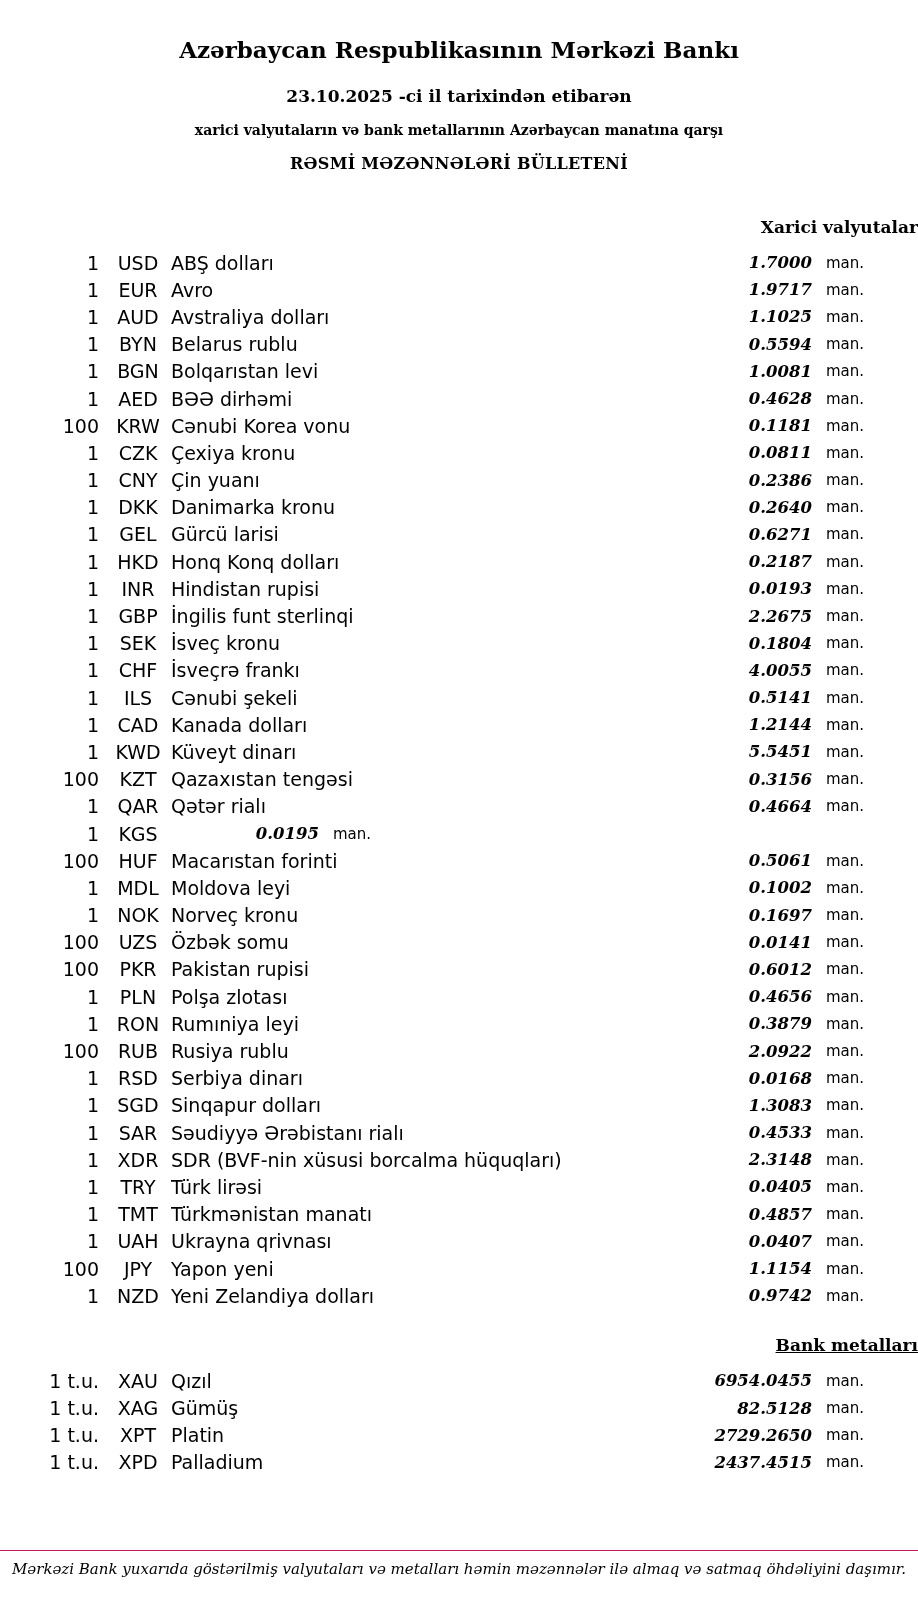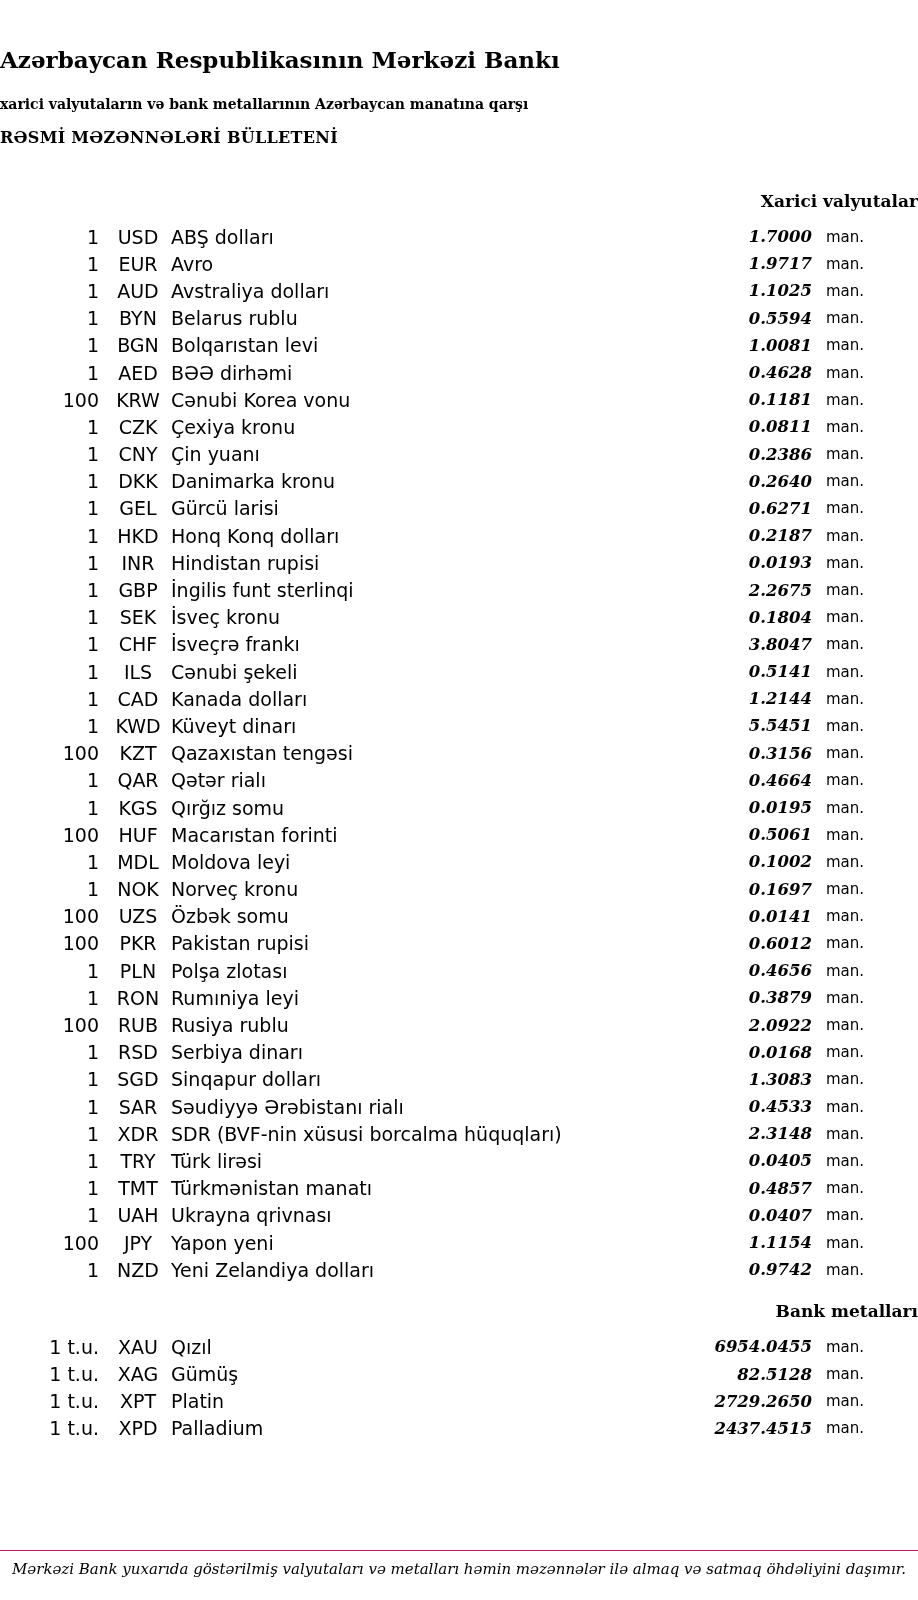--- a/index.html
+++ b/index.html
@@ -7,37 +7,37 @@
   body {
     width: 918px;
     height: 1600px;
     position: relative;
     margin: 0 auto;
     font-family: "DejaVu Sans", "Liberation Sans", sans-serif;
     color: #000000;
     overflow: hidden;
   }
   .doc-header {
-    text-align: left;
-    padding-top: 46px;
+    text-align: center;
+    padding-top: 36px;
     font-family: "DejaVu Serif", "Liberation Serif", serif;
     font-weight: bold;
   }
   .bank-name { font-size: 23px; margin-bottom: 23px; }
   .date-line { font-size: 17px; margin-bottom: 16px; }
   .subject-line { font-size: 14px; margin-bottom: 16px; }
   .bulletin-title { font-size: 16px; letter-spacing: 0.3px; }
   .section-title {
     text-align: right;
     font-family: "DejaVu Serif", "Liberation Serif", serif;
     font-weight: bold;
     font-size: 17px;
   }
   #currencies .section-title { margin-top: 44px; margin-bottom: 12px; }
-  #metals .section-title { margin-top: 18px; margin-bottom: 12px; }
+  #metals .section-title { margin-top: 26px; margin-bottom: 12px; text-decoration: underline; }
   .rate-row {
     display: flex;
     align-items: center;
     height: 27.2px;
     font-size: 19px;
     padding-right: 44px;
   }
   .col-qty  { flex: none; width: 99px; text-align: right; white-space: nowrap; }
   .col-code { flex: none; width: 62px; text-align: center; margin-left: 8px; }
   .col-name { flex: 1; margin-left: 2px; white-space: nowrap; overflow: hidden; }
@@ -59,20 +59,21 @@
     font-style: italic;
     font-size: 15px;
     white-space: nowrap;
   }
 </style>
 </head>
 <body>
 
 <header class="doc-header">
   <div class="bank-name">Azərbaycan Respublikasının Mərkəzi Bankı</div>
+  <div class="date-line">23.10.2025 -ci il tarixindən etibarən</div>
   <div class="subject-line">xarici valyutaların və bank metallarının Azərbaycan manatına qarşı</div>
   <div class="bulletin-title">RƏSMİ MƏZƏNNƏLƏRİ BÜLLETENİ</div>
 </header>
 
 <section id="currencies">
   <div class="section-title">Xarici valyutalar</div>
   <div id="currency-rows">
       <div class="rate-row">
         <span class="col-qty">1</span>
         <span class="col-code">USD</span>
@@ -175,21 +176,21 @@
         <span class="col-qty">1</span>
         <span class="col-code">SEK</span>
         <span class="col-name">İsveç kronu</span>
         <span class="col-rate">0.1804</span>
         <span class="col-unit">man.</span>
       </div>
       <div class="rate-row">
         <span class="col-qty">1</span>
         <span class="col-code">CHF</span>
         <span class="col-name">İsveçrə frankı</span>
-        <span class="col-rate">3.8047</span>
+        <span class="col-rate">4.0055</span>
         <span class="col-unit">man.</span>
       </div>
       <div class="rate-row">
         <span class="col-qty">1</span>
         <span class="col-code">ILS</span>
         <span class="col-name">Cənubi şekeli</span>
         <span class="col-rate">0.5141</span>
         <span class="col-unit">man.</span>
       </div>
       <div class="rate-row">
@@ -216,21 +217,20 @@
       <div class="rate-row">
         <span class="col-qty">1</span>
         <span class="col-code">QAR</span>
         <span class="col-name">Qətər rialı</span>
         <span class="col-rate">0.4664</span>
         <span class="col-unit">man.</span>
       </div>
       <div class="rate-row">
         <span class="col-qty">1</span>
         <span class="col-code">KGS</span>
-        <span class="col-name">Qırğız somu</span>
         <span class="col-rate">0.0195</span>
         <span class="col-unit">man.</span>
       </div>
       <div class="rate-row">
         <span class="col-qty">100</span>
         <span class="col-code">HUF</span>
         <span class="col-name">Macarıstan forinti</span>
         <span class="col-rate">0.5061</span>
         <span class="col-unit">man.</span>
       </div>

